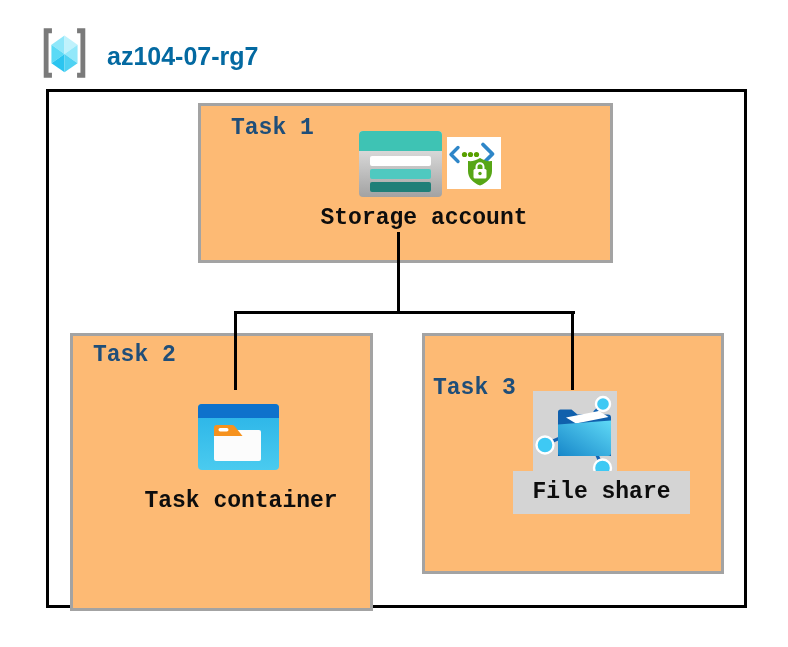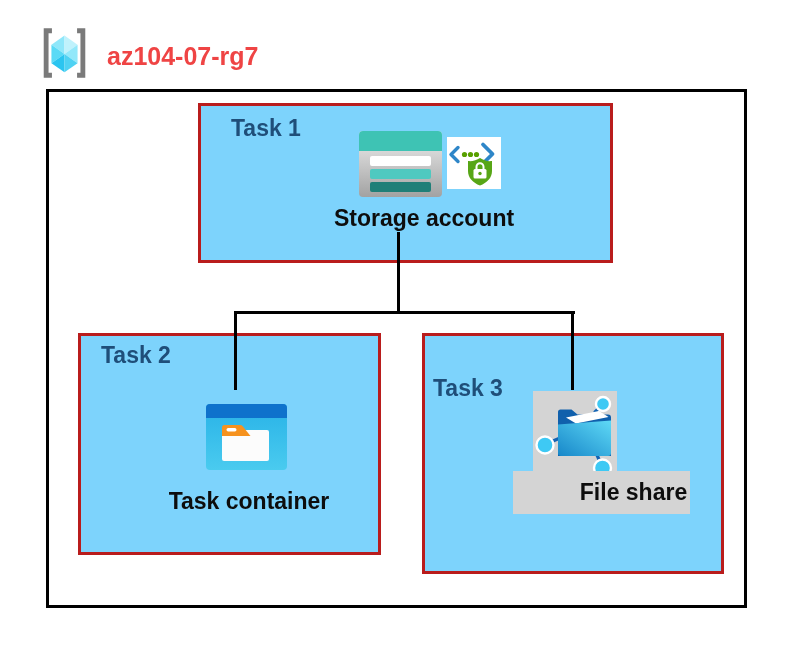--- a/index.html
+++ b/index.html
@@ -3,45 +3,45 @@
 <meta charset="utf-8">
 <style>
   html,body{margin:0;padding:0;}
   body{
     width:788px;height:647px;position:relative;background:#ffffff;
     font-family:"Liberation Sans","DejaVu Sans",sans-serif;overflow:hidden;
   }
   .abs{position:absolute;}
   
   .rg-icon{left:37px;top:24px;width:55px;height:58px;}
-  .rg-title{left:107px;top:42px;font-size:25px;font-weight:700;color:#ef4444;line-height:28px;white-space:nowrap;}
+  .rg-title{left:107px;top:42px;font-size:25px;font-weight:700;color:#0369a1;line-height:28px;white-space:nowrap;}
   
   .outer-box{left:46px;top:89px;width:701px;height:519px;border:3px solid #000;background:#fff;box-sizing:border-box;}
   
-  .task-box{background:#7dd3fc;border:3px solid #b91c1c;box-sizing:border-box;}
+  .task-box{background:#fdba74;border:3px solid #a3a3a3;box-sizing:border-box;font-family:Liberation Mono, monospace;}
   .task1{left:198px;top:103px;width:415px;height:160px;}
-  .task2{left:78px;top:333px;width:303px;height:222px;}
+  .task2{left:70px;top:333px;width:303px;height:278px;}
   .task3{left:422px;top:333px;width:302px;height:241px;}
   .task-label{font-size:23px;font-weight:700;color:#1F4E79;line-height:26px;white-space:nowrap;}
   .item-label{font-size:23px;font-weight:700;color:#0d0d0d;line-height:26px;text-align:center;white-space:nowrap;}
   
   .t1-label{left:30px;top:9px;}
   .t1-storage{left:158px;top:25px;width:83px;height:66px;}
   .t1-api{left:246px;top:31px;width:54px;height:52px;}
   .t1-item{left:0;top:99px;width:400px;margin-left:23px;}
   
   .t2-label{left:20px;top:6px;}
   .t2-blob{left:125px;top:68px;width:81px;height:66px;}
   .t2-item{left:18px;top:152px;width:300px;}
   
   .t3-label{left:8px;top:9px;margin-top:30px;}
   .t3-chip{left:108px;top:55px;width:84px;height:81px;background:#D4D4D4;}
   .t3-fs-svg{left:0;top:0;width:84px;height:95px;overflow:visible;}
   .t3-textchip{left:88px;top:135px;width:177px;height:43px;background:#D4D4D4;}
-  .t3-item{left:0;top:8px;width:177px;padding-left:32px;}
+  .t3-item{left:0;top:8px;width:177px;}
   
   .connector{background:#000;}
   .conn-trunk{left:397px;top:232px;width:3px;height:81px;}
   .conn-branch{left:234px;top:311px;width:341px;height:3px;}
   .conn-left{left:234px;top:311px;width:3px;height:79px;}
   .conn-right{left:571px;top:311px;width:3px;height:79px;}
   svg{display:block;}
 </style>
 </head>
 <body>

